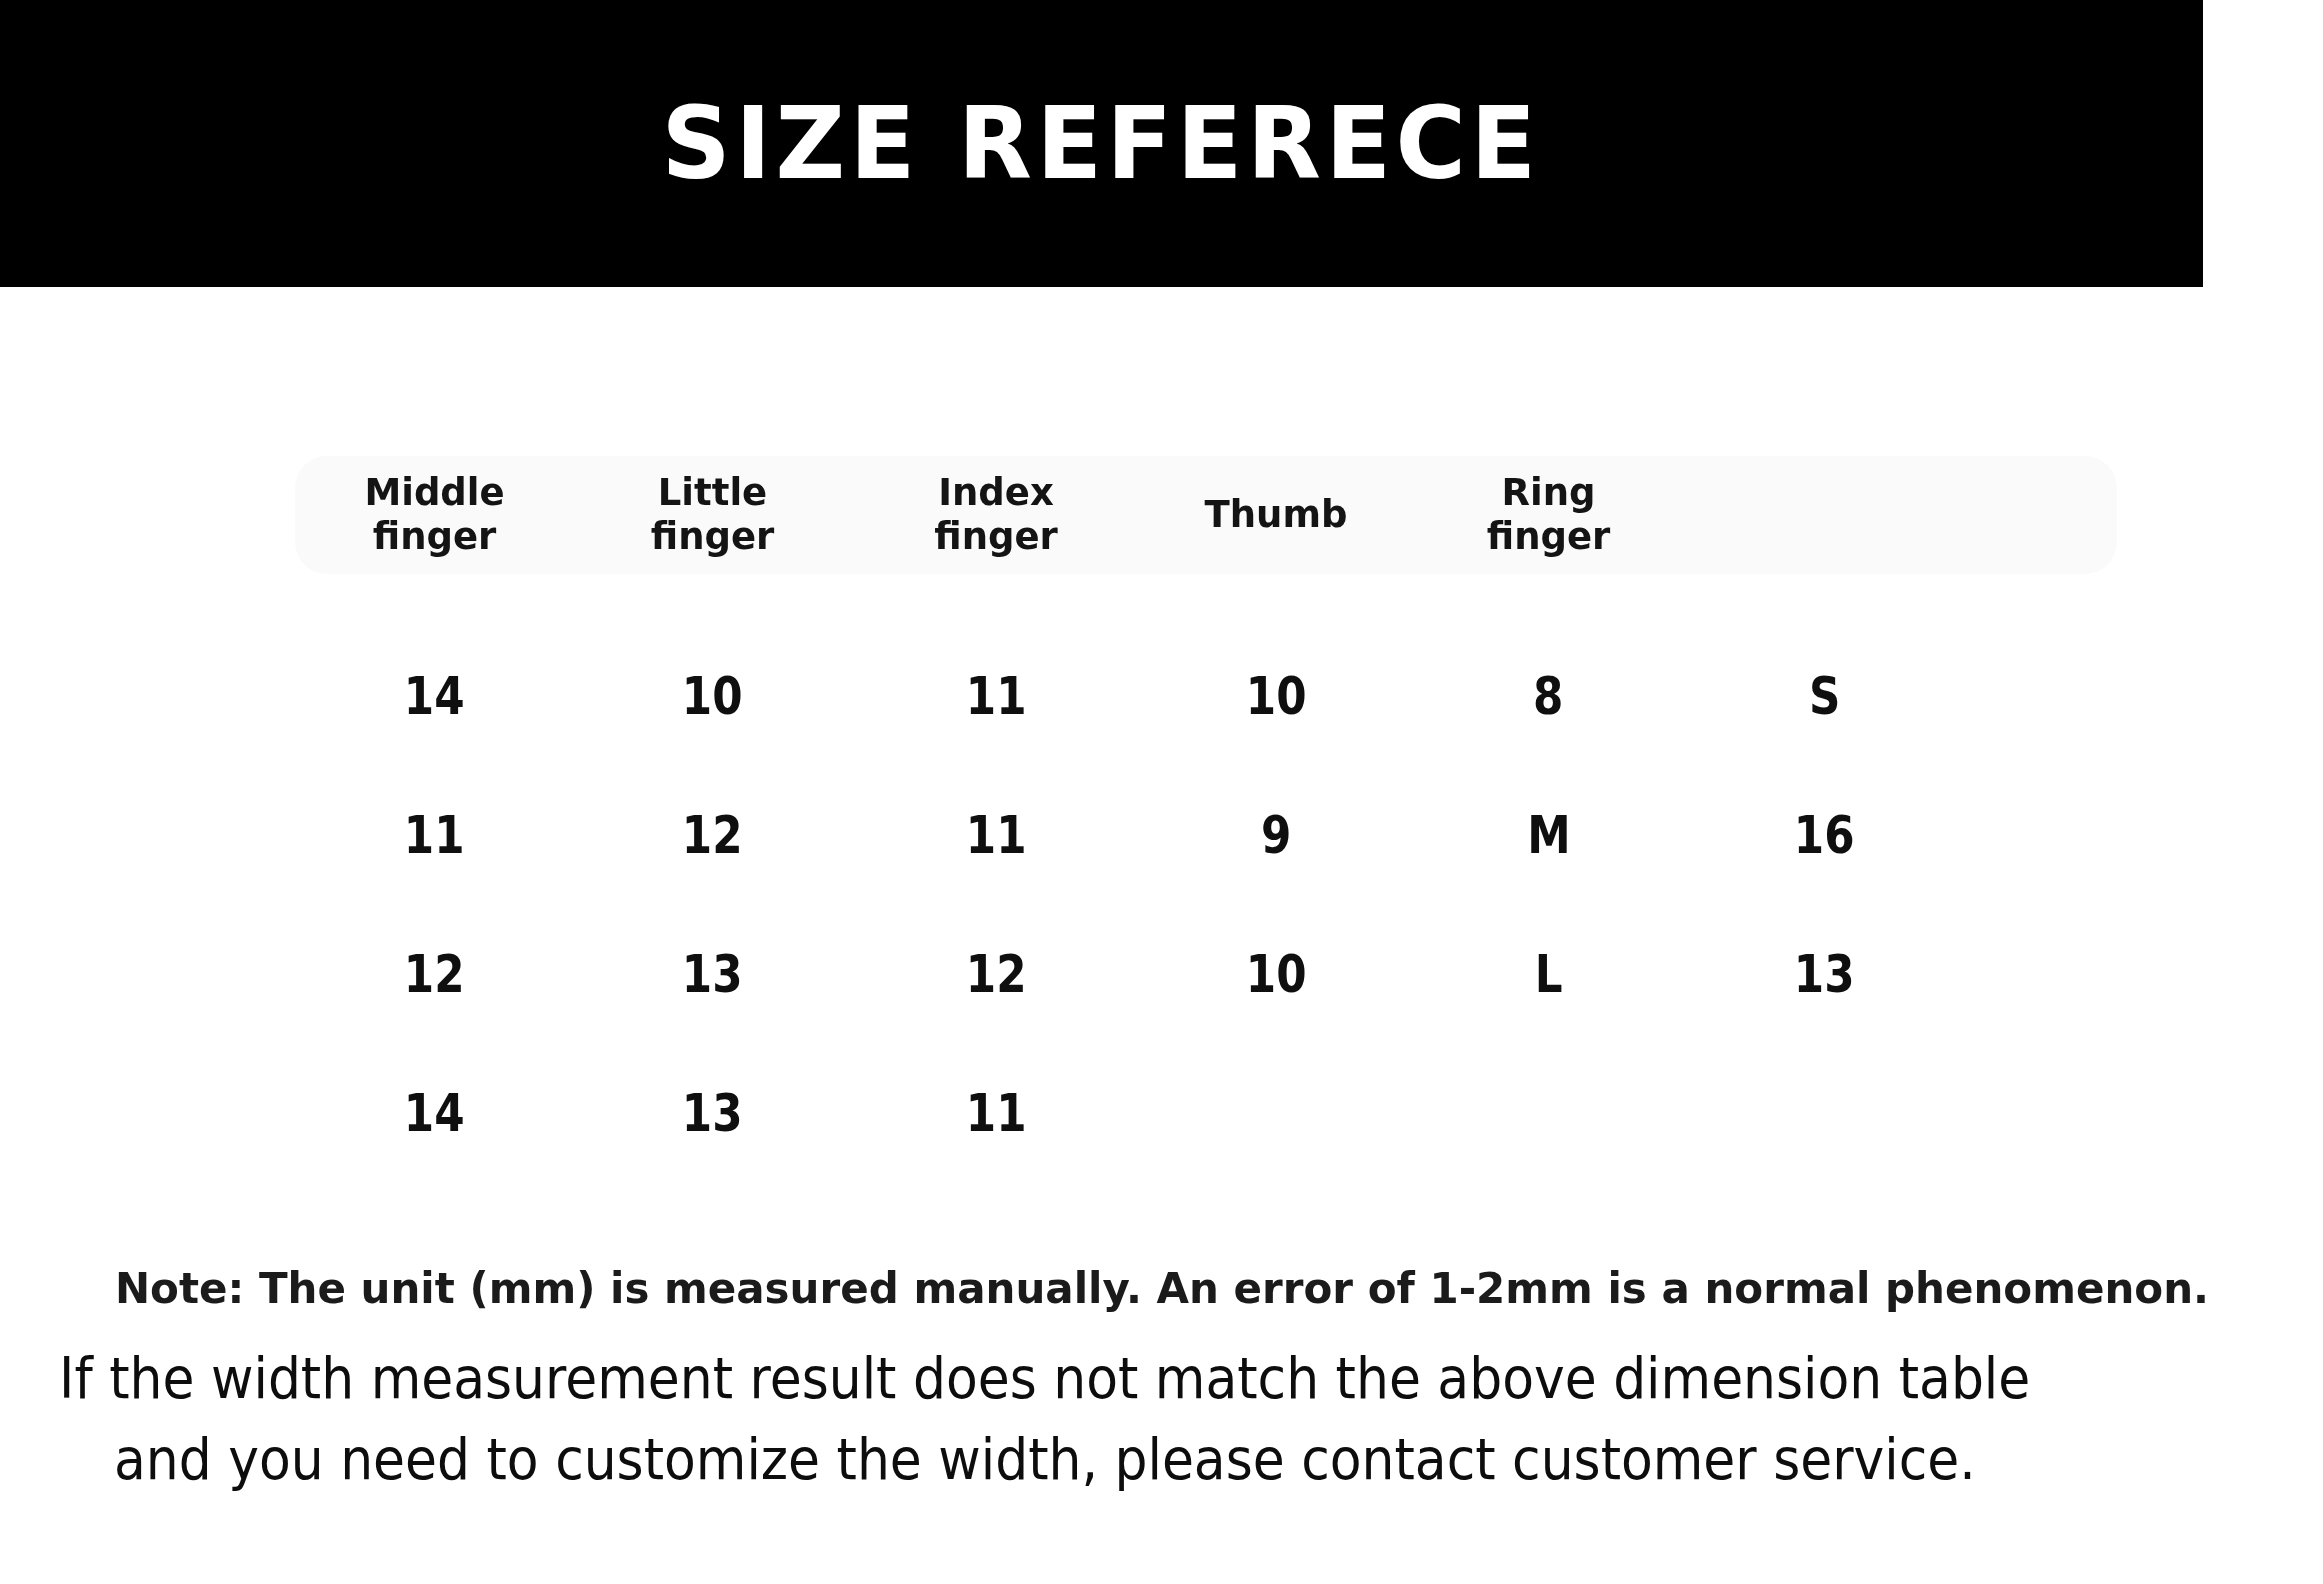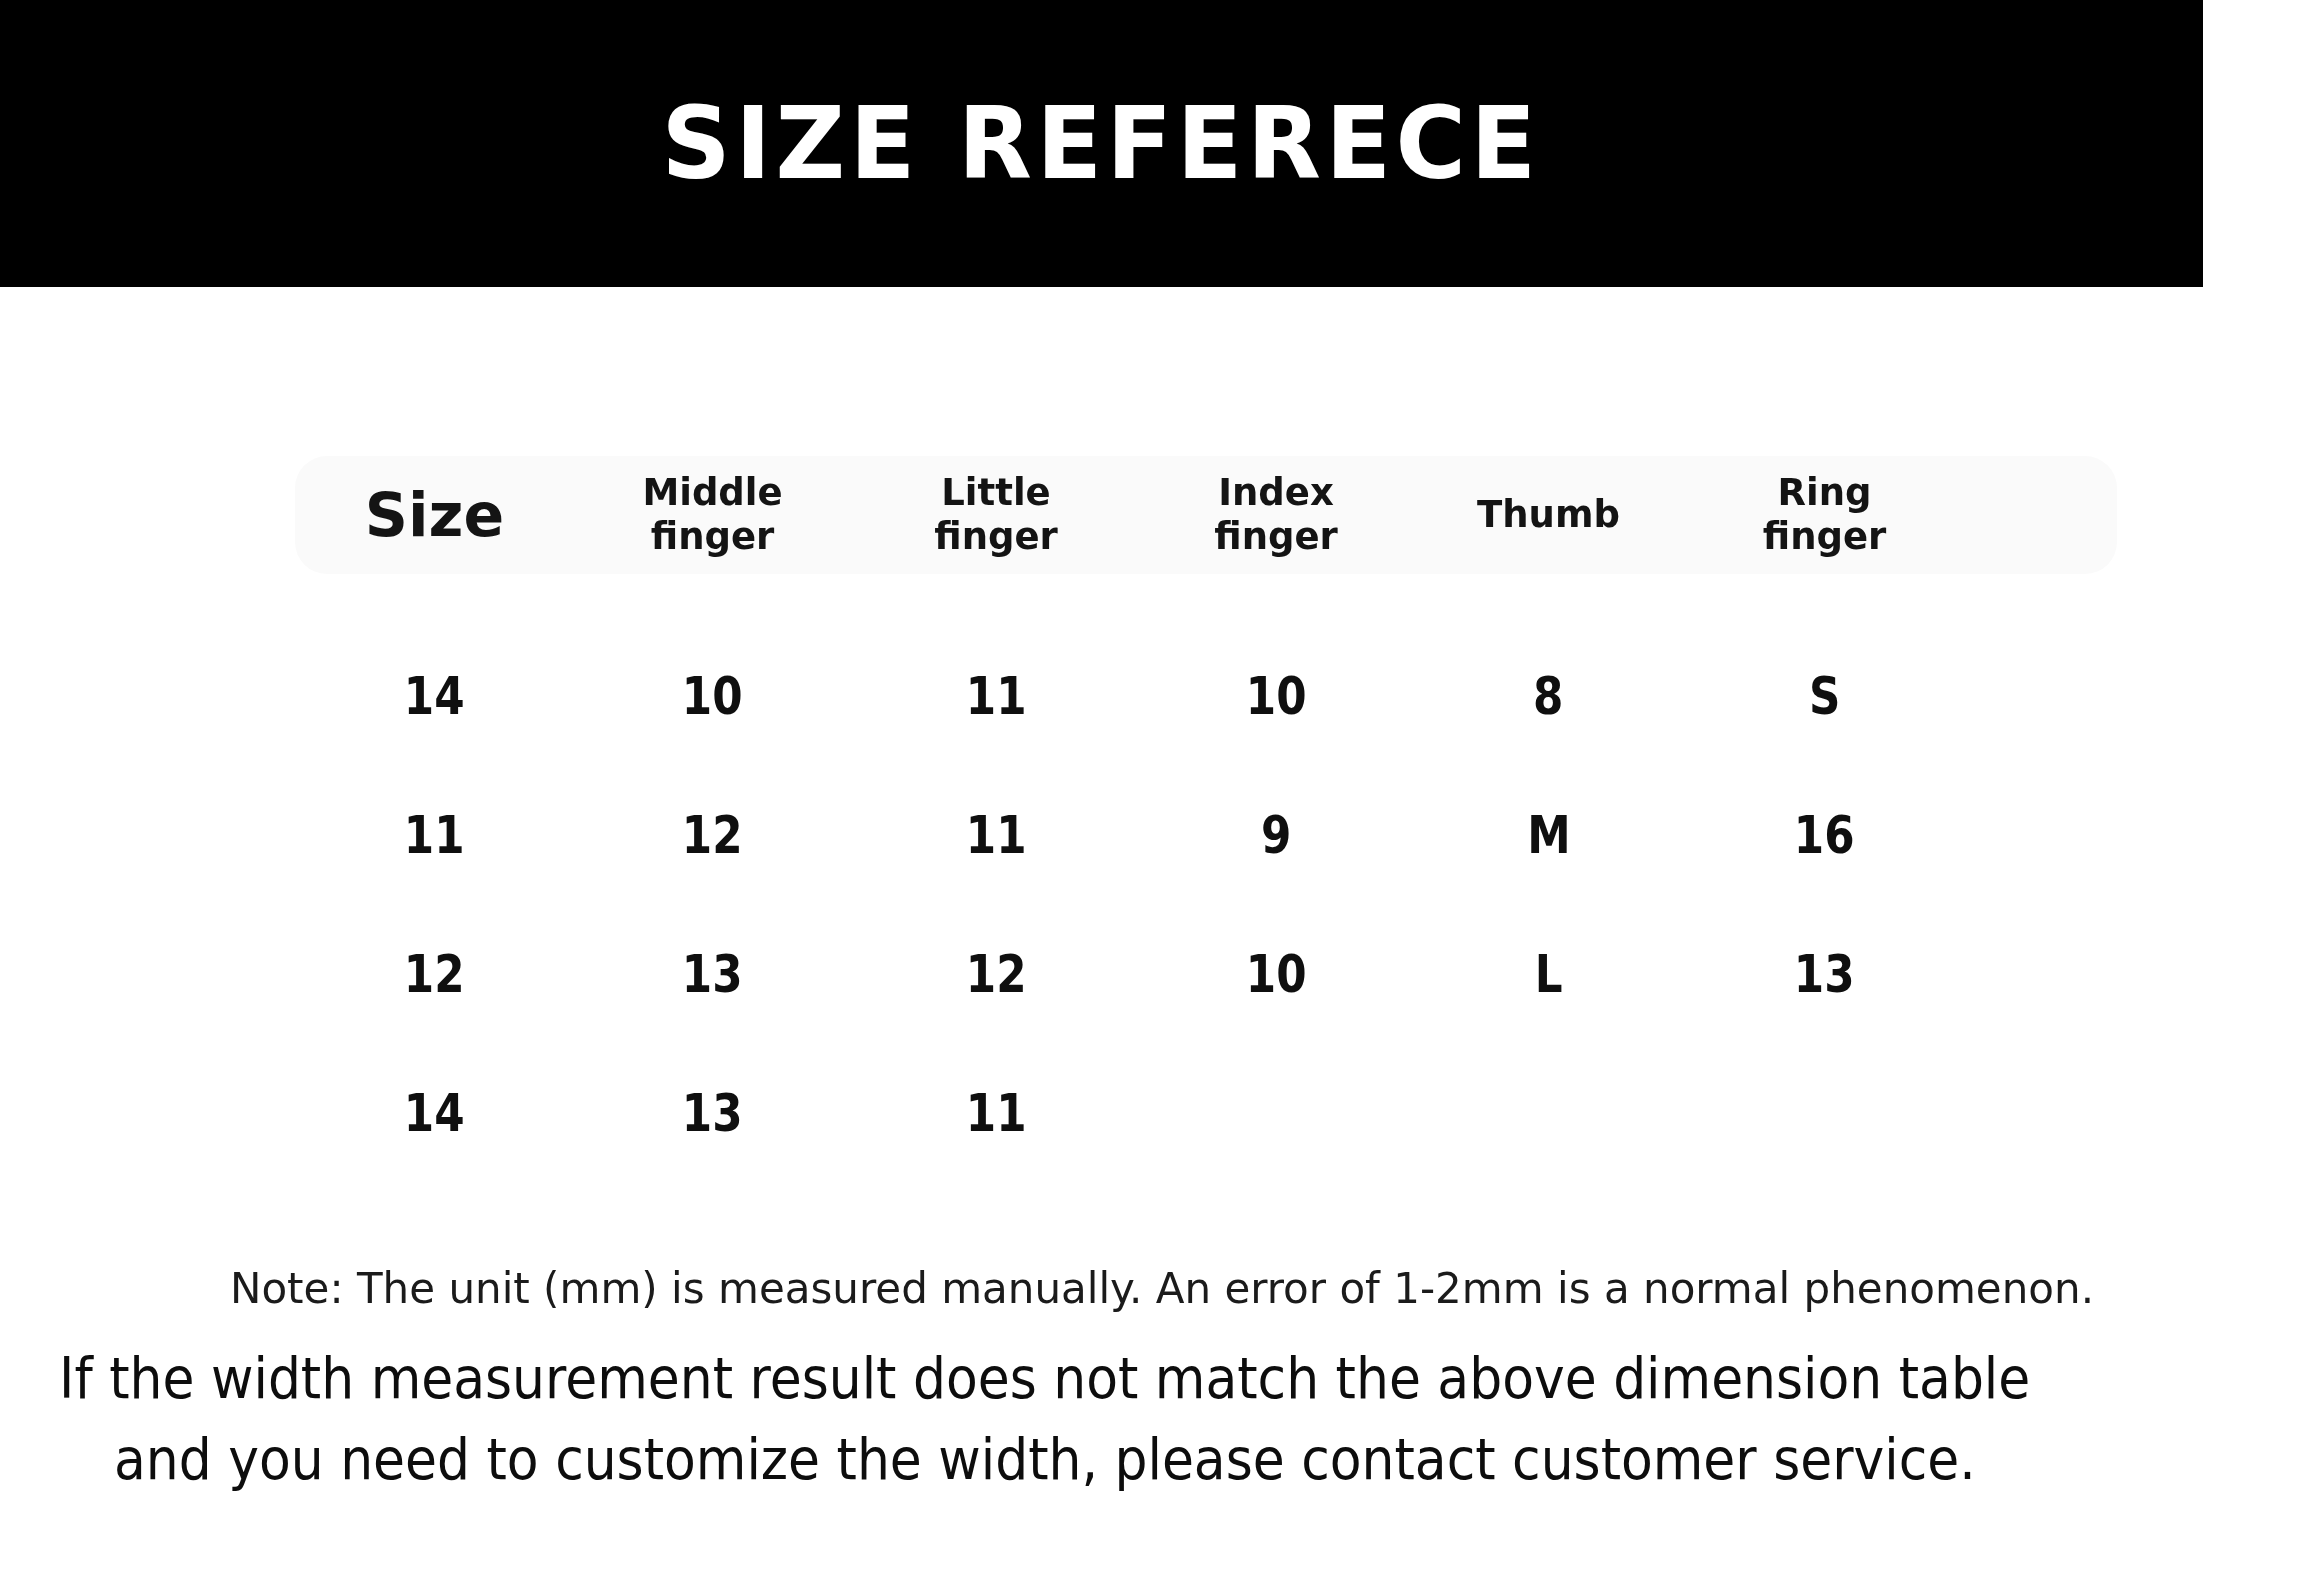--- a/index.html
+++ b/index.html
@@ -51,21 +51,21 @@
     margin-top:52px;
   }
   .td{
     display:flex;align-items:center;justify-content:center;
     font-weight:700;font-size:52px;color:#0f0f0f;
   }
   .cond{display:inline-block;transform:scaleX(0.84);}
   .note{
     position:absolute;top:1264px;left:0;width:2324px;margin:0;
     text-align:center;
-    font-size:42px;font-weight:400;color:#1b1b1b;
+    font-size:42px;font-weight:700;color:#1b1b1b;
     letter-spacing:0px;
   }
   .footer{
     position:absolute;top:1338px;left:0;width:2089px;margin:0;
     text-align:center;
     font-size:53px;line-height:81px;font-weight:500;color:#0d0d0d;
   }
   .footer .line{display:inline-block;transform:scale(0.98,1.08);white-space:nowrap;}
 </style>
 </head>
@@ -73,23 +73,20 @@
 
 <div class="page">
 
   <header class="top-bar">
     <h1 class="page-title">SIZE REFERECE</h1>
   </header>
 
   <div class="size-table">
 
     <div class="thead">
-      <div class="th th-size">
-        <span class="wrap">Size</span>
-      </div>
       <div class="th">
         <span class="wrap">Middle finger</span>
       </div>
       <div class="th">
         <span class="wrap">Little finger</span>
       </div>
       <div class="th">
         <span class="wrap">Index finger</span>
       </div>
       <div class="th">

